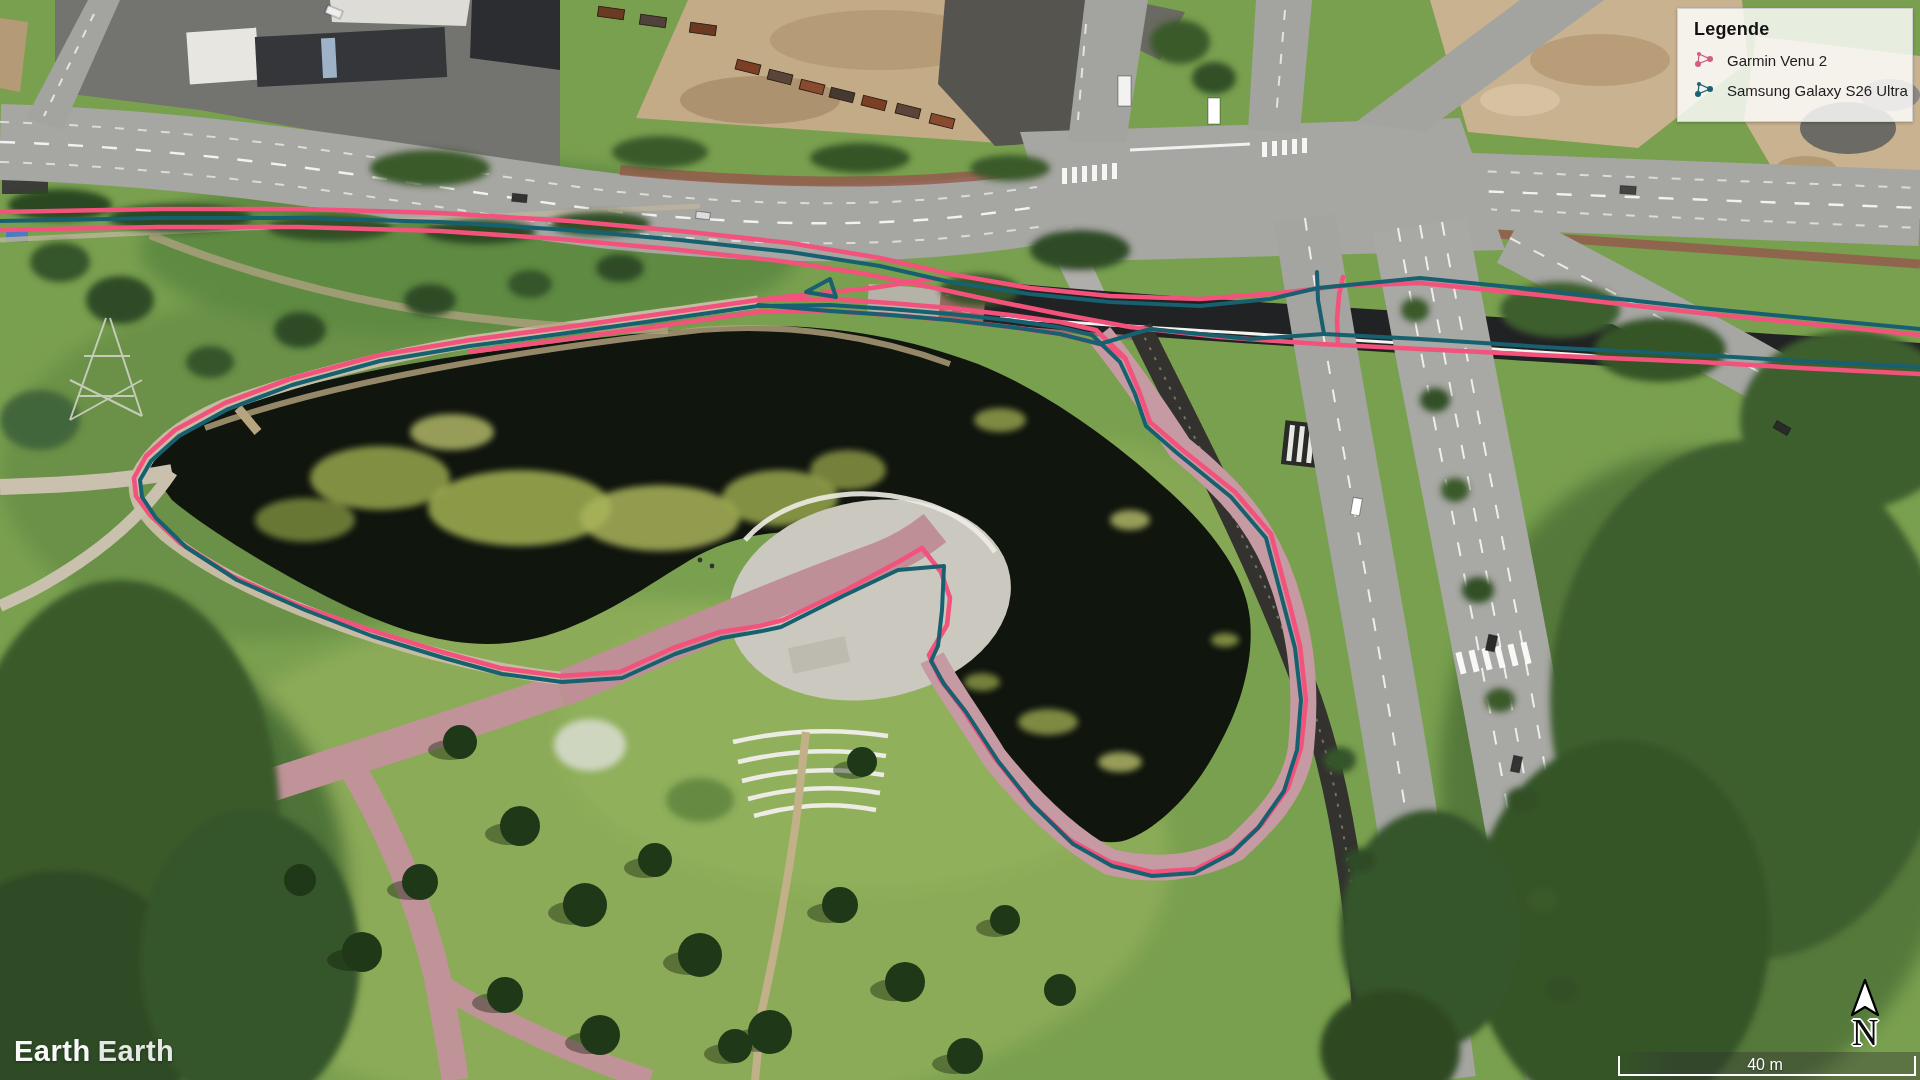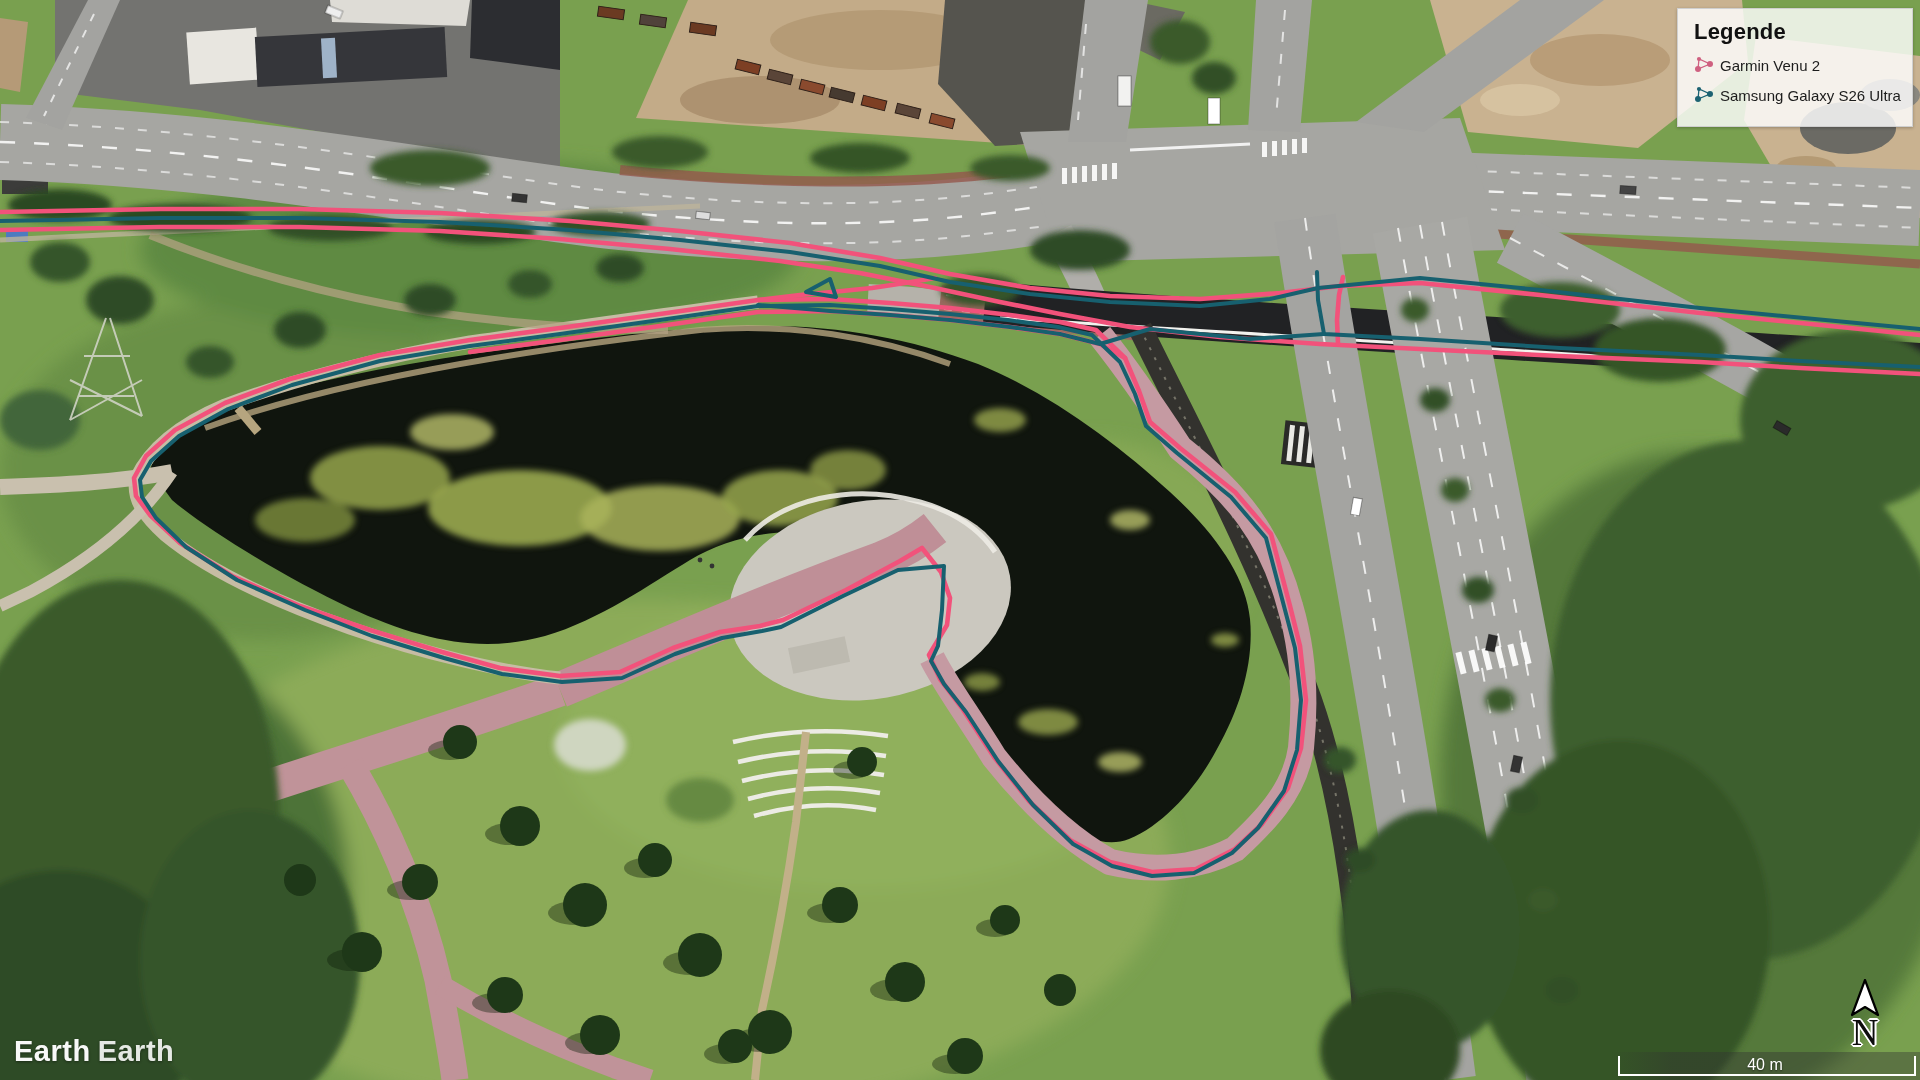--- a/index.html
+++ b/index.html
@@ -4,22 +4,22 @@
 <style>
   html,body{margin:0;padding:0;background:#222;}
   .stage{position:relative;width:1920px;height:1080px;overflow:hidden;
          font-family:"Liberation Sans",sans-serif;background:#79a04f;}
   .stage svg.basemap{position:absolute;inset:0;display:block;}
 
   
   .legend{position:absolute;top:8px;right:7px;width:236px;box-sizing:border-box;
           background:rgba(255,255,255,0.82);border:1px solid #cfcfcf;
           padding:10px 12px 12px 16px;box-shadow:0 1px 3px rgba(0,0,0,.25);}
-  .legend-title{font-size:22px;font-weight:bold;color:#111;margin:0 0 9px 0;letter-spacing:.2px;}
-  .legend-item{display:flex;align-items:center;gap:4px;margin:0 0 8px 0;}
+  .legend-title{font-size:18px;font-weight:bold;color:#111;margin:0 0 9px 0;letter-spacing:.2px;}
+  .legend-item{display:flex;align-items:center;gap:11px;margin:0 0 8px 0;}
   .legend-item:last-child{margin-bottom:8px;}
   .legend-item .glyph{width:22px;height:22px;flex:0 0 auto;}
   .legend-item .lbl{font-size:15px;color:#1c1c1c;white-space:nowrap;}
 
   
   .watermark{position:absolute;left:14px;bottom:12px;color:#fff;font-size:29px;
              letter-spacing:.5px;text-shadow:0 1px 3px rgba(0,0,0,.45);user-select:none;}
   .watermark .w1{font-weight:700;opacity:.97;}
   .watermark .w2{font-weight:700;opacity:.88;margin-left:7px;}
 

